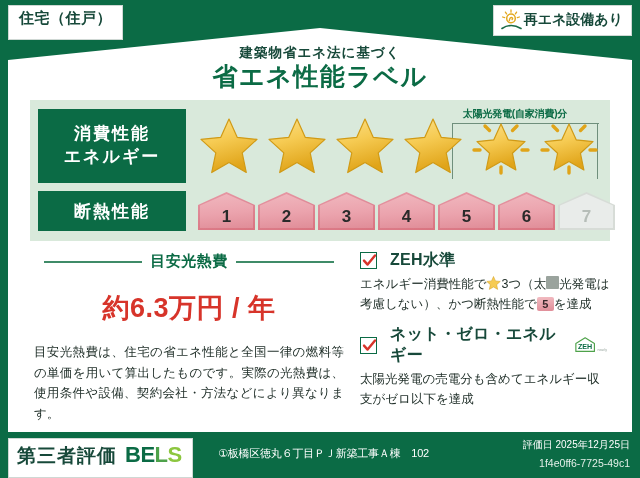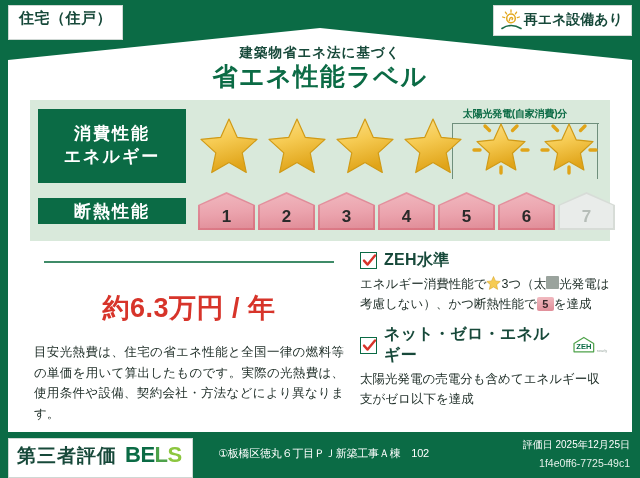--- a/index.html
+++ b/index.html
@@ -65,21 +65,21 @@
   .perf-row { position: absolute; left: 0; width: 100%; display: flex; align-items: center; }
   .row-energy { top: 6px; height: 80px; }
   .row-insul  { top: 88px; height: 46px; }
 
   .row-label {
     background: #0b6b45; color: #ffffff; font-weight: bold;
     display: flex; flex-direction: column; align-items: center; justify-content: center;
     letter-spacing: 2px; flex: 0 0 auto;
   }
   .row-energy .row-label { width: 148px; height: 74px; margin-left: 8px; font-size: 17px; line-height: 1.35; }
-  .row-insul  .row-label { width: 148px; height: 26px; margin-left: 8px; font-size: 17px; }
+  .row-insul  .row-label { width: 148px; height: 40px; margin-left: 8px; font-size: 17px; }
 
   
   .stars-wrap { position: relative; flex: 1 1 auto; height: 78px; }
   .stars { position: absolute; left: 10px; top: 2px; display: flex; align-items: flex-end; gap: 2px; }
   .star-cell { position: relative; width: 66px; height: 74px; }
   .star-svg { position: absolute; left: 3px; top: 8px; width: 60px; height: 58px; }
 
   .solar-bracket {
     position: absolute; right: 12px; top: 16px; width: 146px; height: 56px;
     border: 1.5px solid #6f8f7c; border-top: none; border-bottom: none;
@@ -138,21 +138,21 @@
     text-align: center; font-size: 27px; font-weight: bold; color: #d7342a;
     margin-top: 18px; letter-spacing: .5px;
   }
   .hikari-note {
     margin-top: 16px; font-size: 12.5px; color: #22312b; line-height: 1.65;
     text-align: justify; padding: 0 4px;
   }
 
   
   .claim { margin-bottom: 10px; }
-  .claim-head { display: flex; align-items: center; gap: 7px; }
+  .claim-head { display: flex; align-items: center; gap: 13px; }
   .chk {
     width: 17px; height: 17px; border: 1.5px solid #0b6b45; background: #fff;
     position: relative; flex: 0 0 auto;
   }
   .chk svg { position: absolute; left: 1px; top: 0px; width: 15px; height: 15px; }
   .claim-title { font-size: 16px; font-weight: bold; color: #17493a; letter-spacing: .3px; }
   .claim-body { font-size: 12.5px; color: #22312b; line-height: 1.6; margin-top: 3px; }
 
   .inline-star { display: inline-block; width: 15px; height: 14px; vertical-align: -2px; }
   .redact { display: inline-block; width: 13px; height: 13px; background: #9aa39d; vertical-align: -1px;
@@ -326,20 +326,21 @@
           </div>
         </div>
       </div>
     </div>
 
     <div class="lower">
 
       <div class="col-left">
         <div class="hikari-head">
           <i class="hr"></i>
+          <span class="ht">目安光熱費</span>
         </div>
         <div class="hikari-price">約6.3万円 / 年</div>
         <div class="hikari-note">目安光熱費は、住宅の省エネ性能と全国一律の燃料等の単価を用いて算出したものです。実際の光熱費は、使用条件や設備、契約会社・方法などにより異なります。</div>
       </div>
 
       <div class="col-right">
 
         <div class="claim">
           <div class="claim-head">
             <span class="chk">

